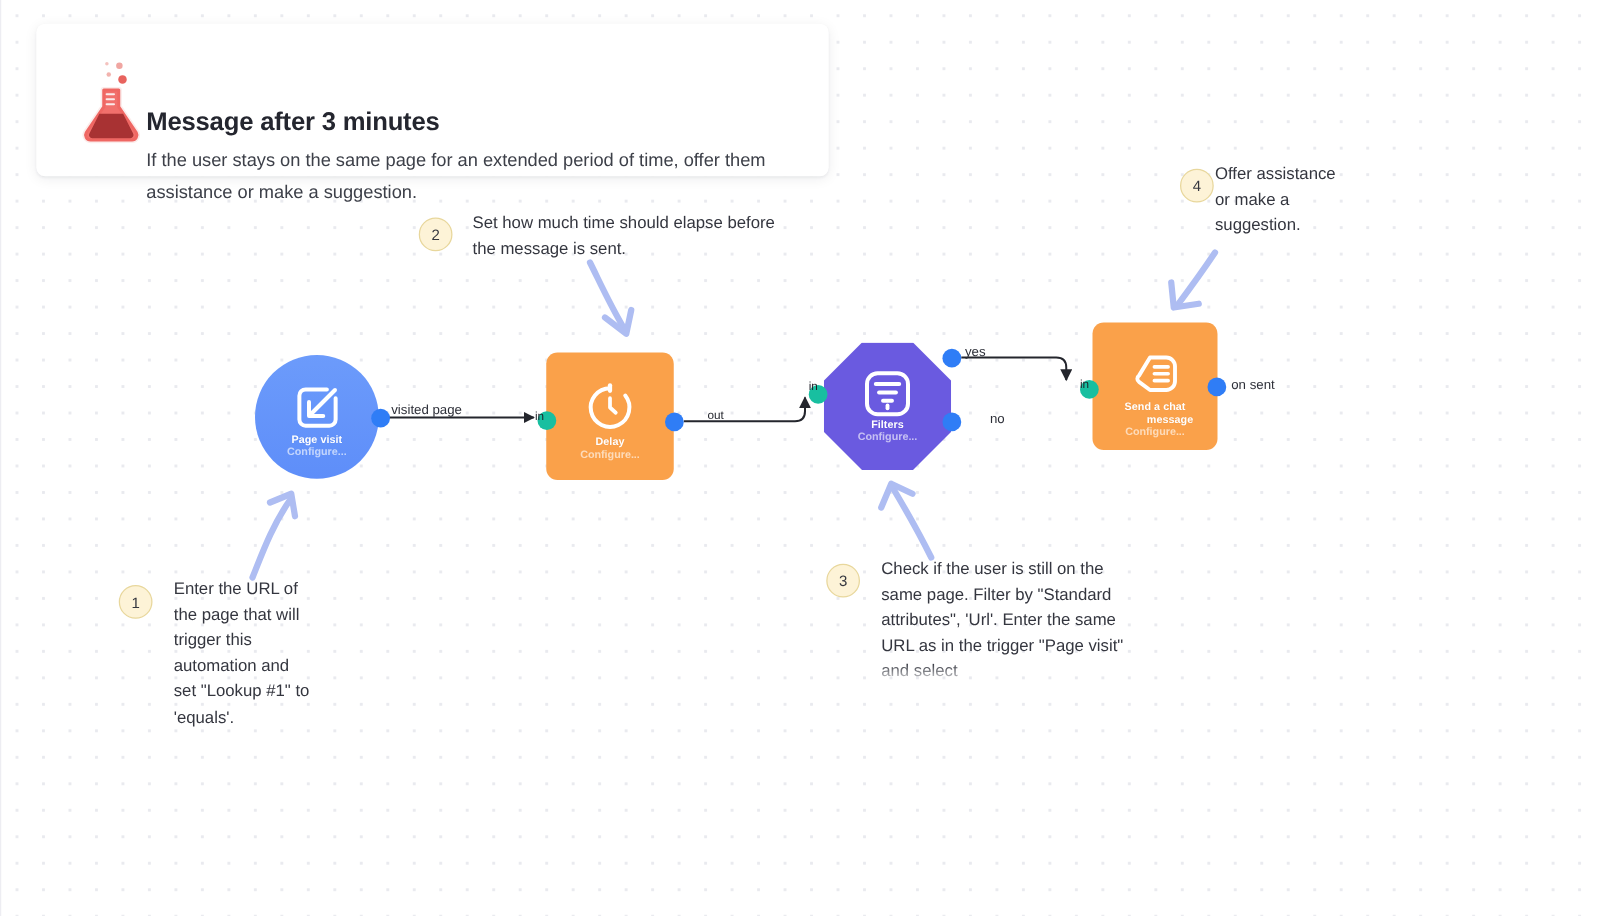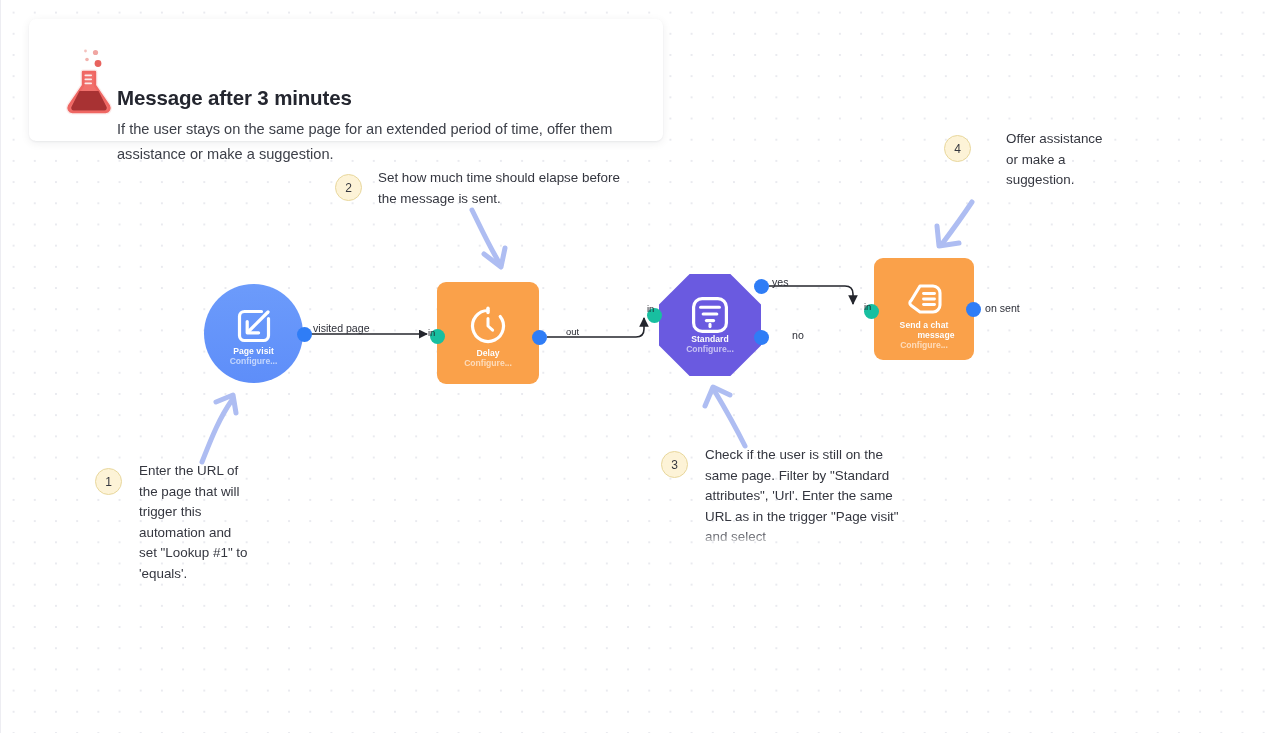--- a/index.html
+++ b/index.html
@@ -186,21 +186,21 @@
     <div class="shape"></div>
     <div class="node-icon" style="top:20px;">
       <svg width="42" height="42" viewBox="0 0 42 42">
         <rect x="4.6" y="4.6" width="32.8" height="32.8" rx="8.5" fill="none" stroke="#ffffff" stroke-width="3.2"></rect>
         <path d="M11.6,13.2 H30.4" stroke="#ffffff" stroke-width="3.1" stroke-linecap="round"></path>
         <path d="M14.2,20 H27.8" stroke="#ffffff" stroke-width="3.1" stroke-linecap="round"></path>
         <path d="M17.4,26.6 H24.6" stroke="#ffffff" stroke-width="3.1" stroke-linecap="round"></path>
         <path d="M21,30.4 V32.6" stroke="#ffffff" stroke-width="3.1" stroke-linecap="round"></path>
       </svg>
     </div>
-    <div class="node-label" style="top:60px;">Standard</div>
+    <div class="node-label" style="top:60px;">Filters</div>
     <div class="node-config" style="top:70px;">Configure...</div>
   </div>
   <div class="port in" style="left:647px;top:308px;"></div>
   <div class="edge-label tiny" style="left:632px;top:303px;">in</div>
   <div class="port out" style="left:754px;top:279px;"></div>
   <div class="edge-label" style="left:772px;top:276px;">yes</div>
   <div class="port out" style="left:754px;top:330px;"></div>
   <div class="edge-label" style="left:772px;top:329px;padding-left:20px;">no</div>
 
   <div class="node" id="node-chat">
@@ -248,16 +248,16 @@
     <div class="annot-badge" style="left:0;top:3px;">3</div>
     <div class="annot-text" style="left:44px;top:-3px;width:200px;height:100px;overflow:hidden;">Check if the user is still on the same page. Filter by "Standard attributes", 'Url'. Enter the same URL as in the trigger "Page visit" and select</div>
   </div>
 
   <svg class="arrow" style="left:930px;top:198px;" width="52" height="56">
     <path d="M42,4 C34,16 24,30 12,46" fill="none" stroke="#aebdf2" stroke-width="5" stroke-linecap="round"></path>
     <path d="M7,28 L9,48 L29,45" fill="none" stroke="#aebdf2" stroke-width="5" stroke-linecap="round" stroke-linejoin="round"></path>
   </svg>
   <div class="annot" id="annot-4" style="left:944px;top:132px;width:170px;">
     <div class="annot-badge" style="left:0;top:3px;">4</div>
-    <div class="annot-text" style="left:62px;top:-3px;width:112px;">Offer assistance or make a suggestion.</div>
+    <div class="annot-text" style="left:28px;top:-3px;width:112px;">Offer assistance or make a suggestion.</div>
   </div>
 
 </div>
 
 </body></html>

